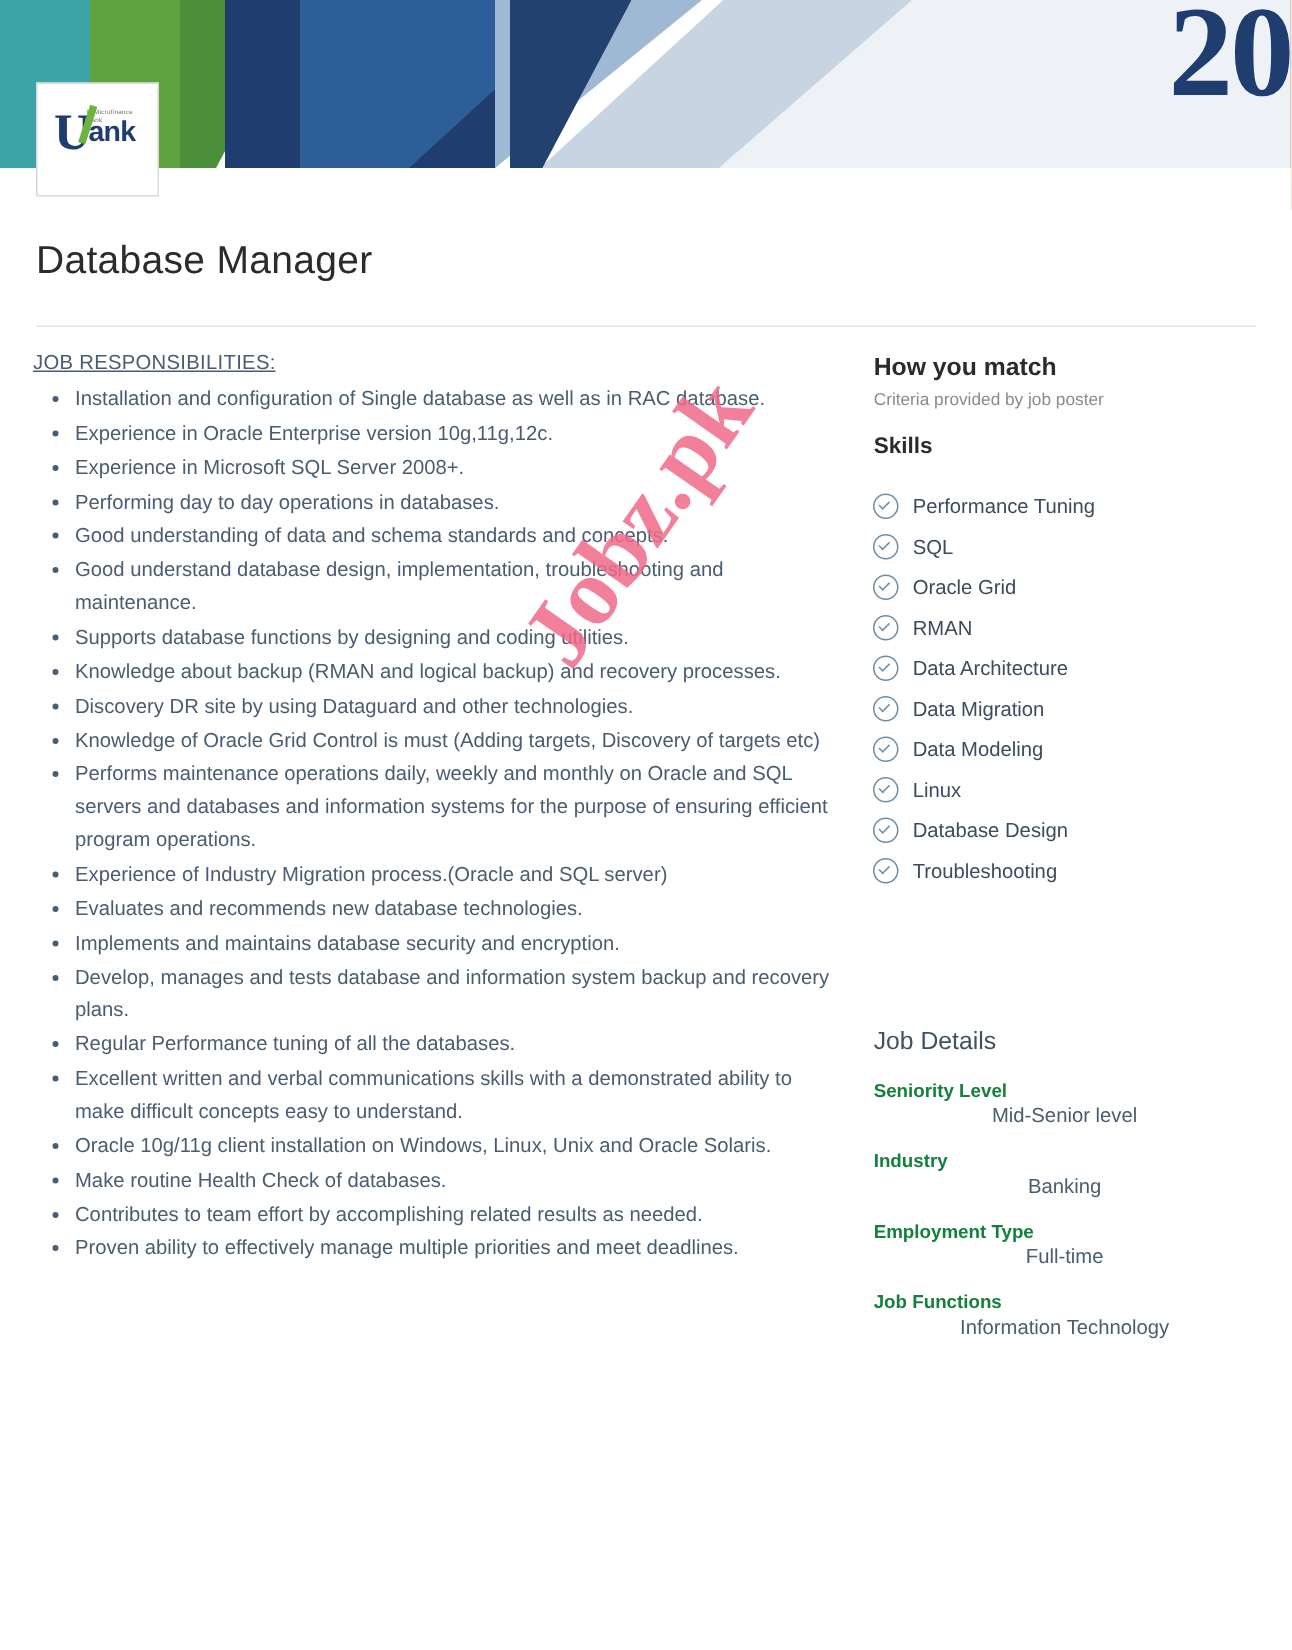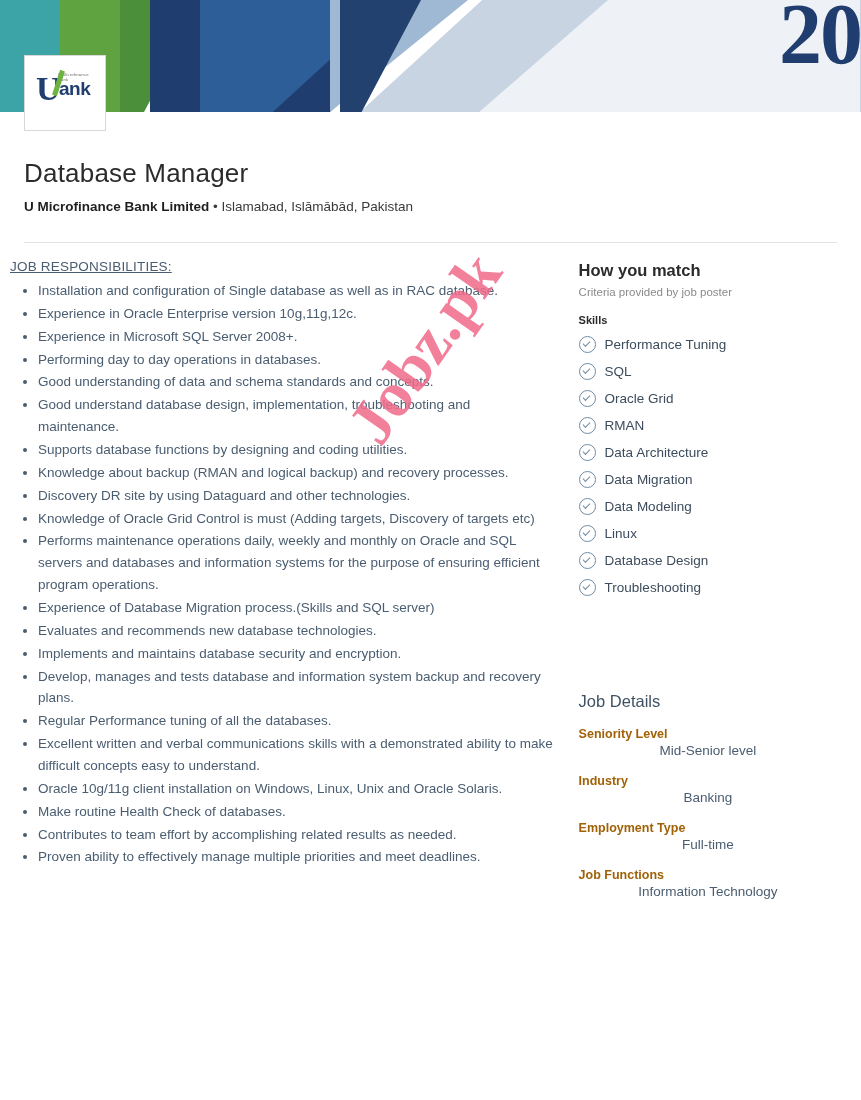--- a/index.html
+++ b/index.html
@@ -106,21 +106,21 @@
     margin:0 0 10px 0;letter-spacing:.2px;
   }
   .company-line{font-size:13.5px;color:#3a3a3a;margin:0;}
   .company-line .company{font-weight:bold;color:#1f1f1f;}
   .divider{
     margin:28px 24px 0 24px;height:1px;background:#e3e3e3;
   }
   
   .content{
     display:flex;
-    padding:16px 24px 0 8px;
+    padding:16px 24px 0 20px;
     gap:24px;
     position:relative;
   }
   .left-col{width:550px;}
   .right-col{width:260px;}
   .sec-heading{
     font-size:13.5px;color:#4a5d70;text-decoration:underline;
     margin:0 0 6px 2px;letter-spacing:.2px;
   }
   ul.resp{
@@ -129,42 +129,42 @@
   }
   ul.resp li{margin-bottom:1px;}
   
   .match-title{
     font-size:16.5px;color:#2b2b2b;margin:2px 0 6px 0;font-weight:bold;
   }
   .match-sub{
     font-size:11.5px;color:#8a8a8a;margin:0 0 16px 0;
   }
   .skills-label{
-    font-size:11px;color:#2b2b2b;font-weight:bold;margin:0 0 10px 0;
+    font-size:15px;color:#2b2b2b;font-weight:bold;margin:0 0 23px 0;
   }
   .skill-row{
     display:flex;align-items:center;gap:9px;margin-bottom:10px;
   }
   .check-icon{
     width:15px;height:15px;flex:0 0 15px;
     border:1.4px solid #6f8ba3;border-radius:50%;
     position:relative;
   }
   .check-icon:after{
     content:"";position:absolute;left:3px;top:4.2px;
     width:6px;height:3px;
     border-left:1.5px solid #6f8ba3;border-bottom:1.5px solid #6f8ba3;
     transform:rotate(-45deg);
   }
   .skill-name{font-size:13.5px;color:#3c4c5c;}
   .jd-title{
     font-size:16.5px;color:#3f5163;margin:0 0 14px 0;
   }
   .jd-block{margin-bottom:14px;}
-  .jd-label{font-size:12.5px;font-weight:bold;color:#a16207;margin:16px 0 2px 0;}
+  .jd-label{font-size:12.5px;font-weight:bold;color:#15803d;margin:16px 0 2px 0;}
   .jd-value{font-size:13.5px;color:#4a5d70;margin:0;text-align:center;}
   
   .watermark{
     position:absolute;
     left:333px;top:415px;
     font-size:64px;font-weight:bold;
     color:#f06a8a;
     opacity:.85;
     transform:rotate(-55deg);
     transform-origin:left top;
@@ -195,45 +195,40 @@
       <span class="logo-tag">U Microfinance Bank</span>
       <span class="logo-u">U</span>
       <span class="logo-slash"></span>
       <span class="logo-bank">ank</span>
     </div>
   </div>
 </div>
 
 <div class="title-wrap">
   <h1 class="job-title">Database Manager</h1>
-  <p class="company-line">
-    <span class="company">U Microfinance Bank Limited</span>
-    <span>•</span>
-    <span>Islamabad, Islāmābād, Pakistan</span>
-  </p>
 </div>
 <div class="divider"></div>
 
 <div class="content">
 
   <div class="left-col">
     <div class="sec-heading">JOB RESPONSIBILITIES:</div>
     <ul class="resp">
       <li>Installation and configuration of Single database as well as in RAC database.</li>
       <li>Experience in Oracle Enterprise version 10g,11g,12c.</li>
       <li>Experience in Microsoft SQL Server 2008+.</li>
       <li>Performing day to day operations in databases.</li>
       <li>Good understanding of data and schema standards and concepts.</li>
       <li>Good understand database design, implementation, troubleshooting and maintenance.</li>
       <li>Supports database functions by designing and coding utilities.</li>
       <li>Knowledge about backup (RMAN and logical backup) and recovery processes.</li>
       <li>Discovery DR site by using Dataguard and other technologies.</li>
       <li>Knowledge of Oracle Grid Control is must (Adding targets, Discovery of targets etc)</li>
       <li>Performs maintenance operations daily, weekly and monthly on Oracle and SQL servers and databases and information systems for the purpose of ensuring efficient program operations.</li>
-      <li>Experience of Database Migration process.(Skills and SQL server)</li>
+      <li>Experience of Industry Migration process.(Oracle and SQL server)</li>
       <li>Evaluates and recommends new database technologies.</li>
       <li>Implements and maintains database security and encryption.</li>
       <li>Develop, manages and tests database and information system backup and recovery plans.</li>
       <li>Regular Performance tuning of all the databases.</li>
       <li>Excellent written and verbal communications skills with a demonstrated ability to make difficult concepts easy to understand.</li>
       <li>Oracle 10g/11g client installation on Windows, Linux, Unix and Oracle Solaris.</li>
       <li>Make routine Health Check of databases.</li>
       <li>Contributes to team effort by accomplishing related results as needed.</li>
       <li>Proven ability to effectively manage multiple priorities and meet deadlines.</li>
     </ul>

